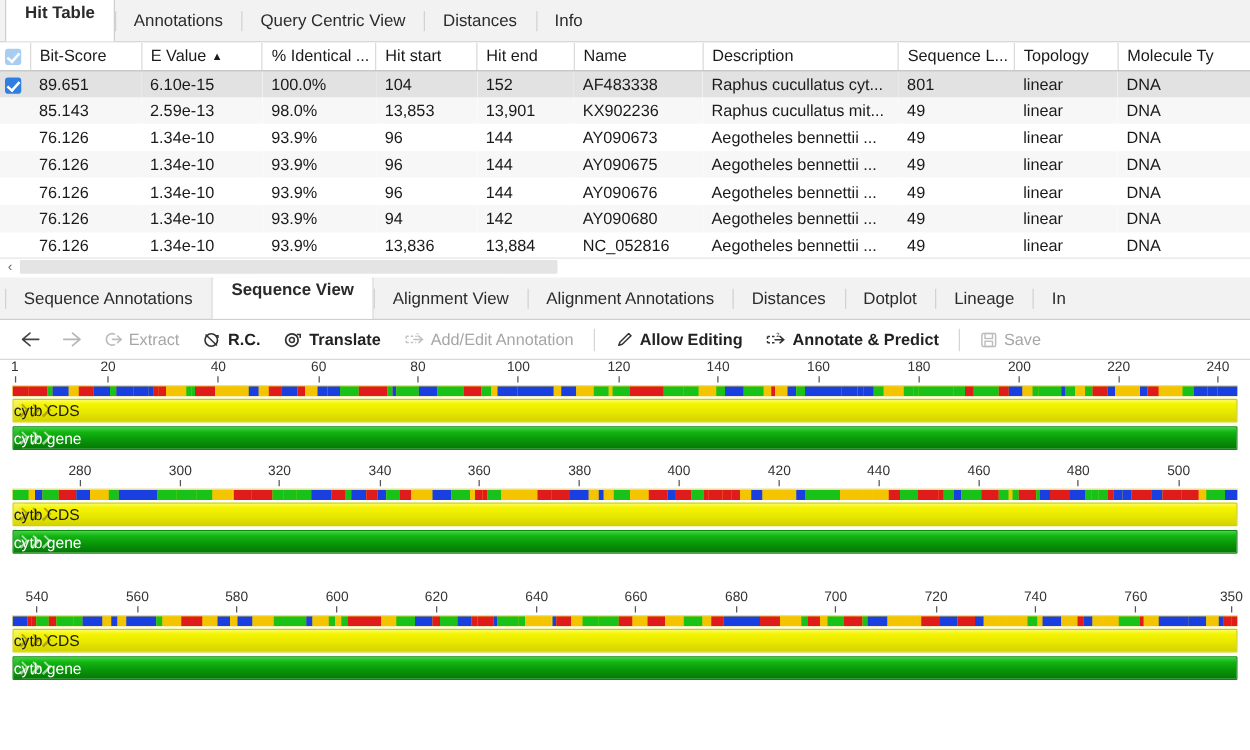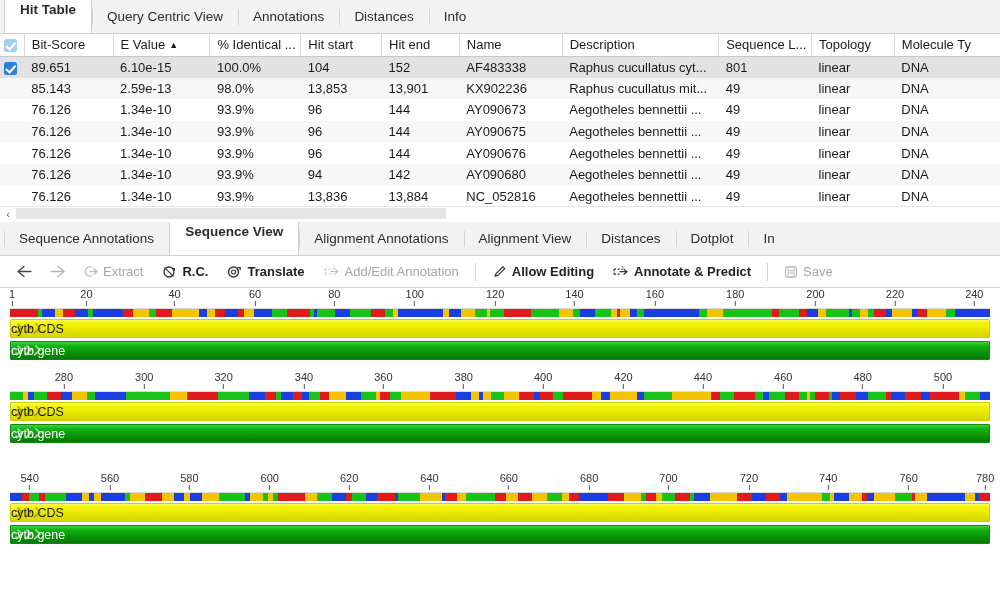--- a/index.html
+++ b/index.html
@@ -281,22 +281,22 @@
     padding-right: 12px;
   }
   .spacer-sm { height: 8px; }
   .spacer-lg { height: 26px; }
 </style>
 </head>
 <body>
 
 <div class="tabbar" id="topTabs">
     <div class="tab active"><span>Hit Table</span></div>
+    <div class="tab sep"><span>Annotations</span></div>
     <div class="tab sep"><span>Query Centric View</span></div>
-    <div class="tab sep"><span>Annotations</span></div>
     <div class="tab sep"><span>Distances</span></div>
     <div class="tab sep"><span>Info</span></div>
   </div>
 
 <div class="table-wrap">
   <table class="hits">
     <colgroup id="hitCols">
         <col style="width: 24px;">
         <col style="width: 88px;">
         <col style="width: 96px;">
@@ -421,24 +421,25 @@
 
   <div class="hscroll">
     <div class="arrow">‹</div>
     <div class="thumb"></div>
   </div>
 </div>
 
 <div class="tabbar" id="bottomTabs">
     <div class="tab sep"><span>Sequence Annotations</span></div>
     <div class="tab active"><span>Sequence View</span></div>
+    <div class="tab sep"><span>Alignment View</span></div>
     <div class="tab sep"><span>Alignment Annotations</span></div>
-    <div class="tab sep"><span>Alignment View</span></div>
     <div class="tab sep"><span>Distances</span></div>
     <div class="tab sep"><span>Dotplot</span></div>
+    <div class="tab sep"><span>Lineage</span></div>
     <div class="tab sep"><span>In</span></div>
   </div>
 
 <div class="toolbar">
   <div class="tbtn dim">
     <svg width="15" height="13" viewBox="0 0 15 13">
       <path d="M1 6.5 L7 1.5 M1 6.5 L7 11.5 M1 6.5 L14 6.5" stroke="#444" stroke-width="1.3" fill="none" stroke-linecap="round"></path>
     </svg>
   </div>
   <div class="tbtn dim">
@@ -783,21 +784,21 @@
         <div class="tick" style="left: 18.3%;"><span>580</span><i></i></div>
         <div class="tick" style="left: 26.5%;"><span>600</span><i></i></div>
         <div class="tick" style="left: 34.6%;"><span>620</span><i></i></div>
         <div class="tick" style="left: 42.8%;"><span>640</span><i></i></div>
         <div class="tick" style="left: 50.9%;"><span>660</span><i></i></div>
         <div class="tick" style="left: 59.1%;"><span>680</span><i></i></div>
         <div class="tick" style="left: 67.2%;"><span>700</span><i></i></div>
         <div class="tick" style="left: 75.4%;"><span>720</span><i></i></div>
         <div class="tick" style="left: 83.5%;"><span>740</span><i></i></div>
         <div class="tick" style="left: 91.7%;"><span>760</span><i></i></div>
-        <div class="tick" style="left: 99.5%;"><span>780</span><i></i></div>
+        <div class="tick" style="left: 99.5%;"><span>350</span><i></i></div>
       </div>
       <div class="basebar">
         <span style="left: 0%; width: 1.17364%; background: rgb(26, 63, 224);"></span>
         <span style="left: 1.17364%; width: 0.360339%; background: rgb(224, 27, 27);"></span>
         <span style="left: 1.53398%; width: 0.375367%; background: rgb(224, 27, 27);"></span>
         <span style="left: 1.90935%; width: 0.302343%; background: rgb(25, 194, 25);"></span>
         <span style="left: 2.21169%; width: 0.757156%; background: rgb(25, 194, 25);"></span>
         <span style="left: 2.96884%; width: 0.56442%; background: rgb(224, 27, 27);"></span>
         <span style="left: 3.53327%; width: 1.47339%; background: rgb(25, 194, 25);"></span>
         <span style="left: 5.00666%; width: 0.757523%; background: rgb(25, 194, 25);"></span>

